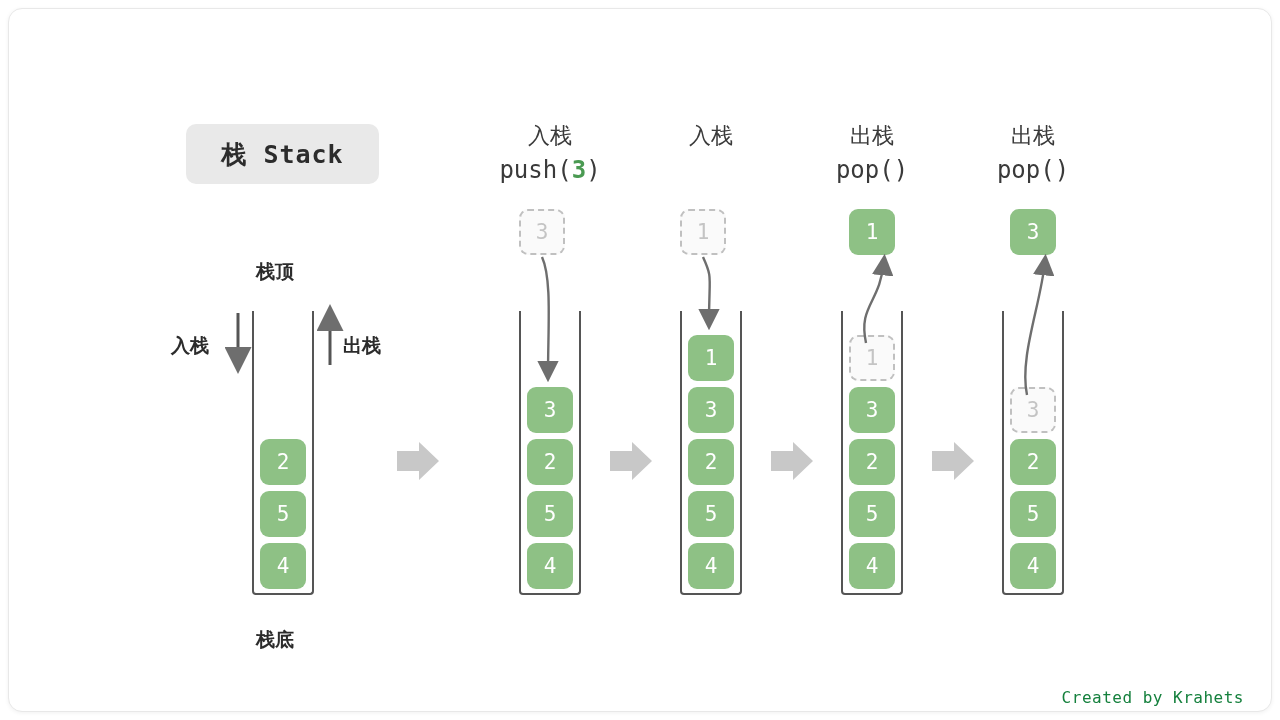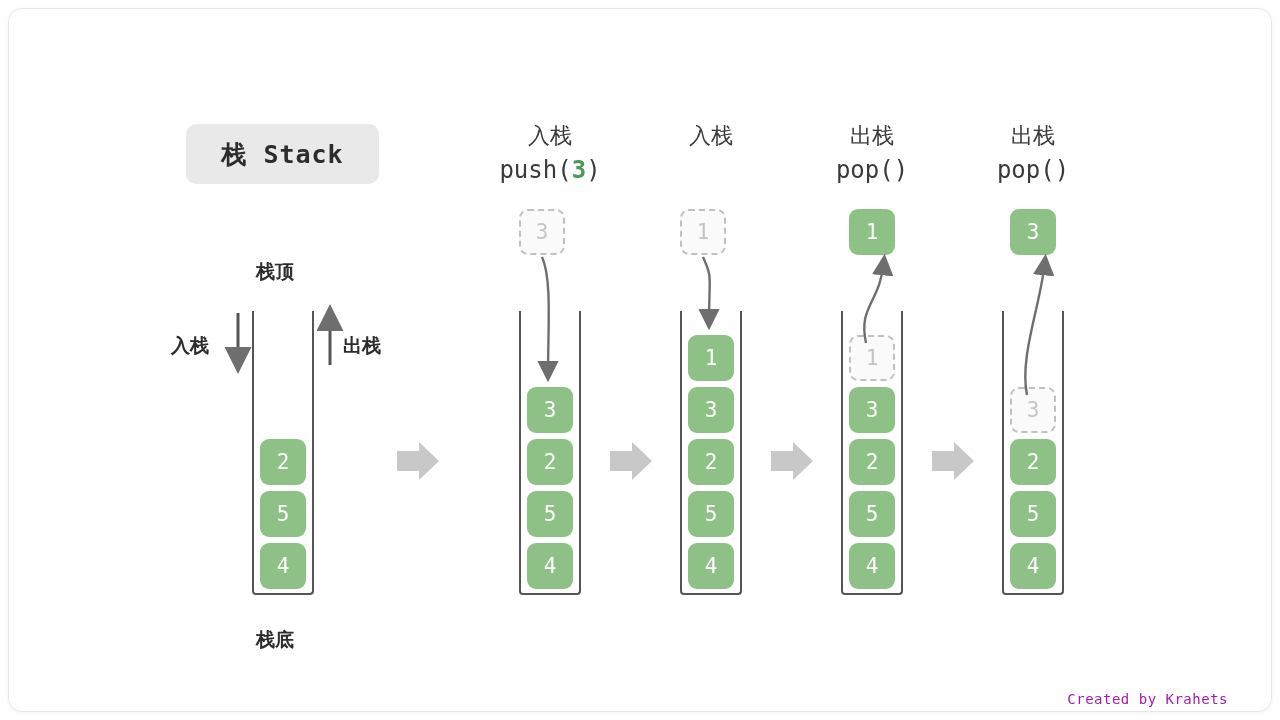--- a/index.html
+++ b/index.html
@@ -32,22 +32,22 @@
 
   
   .cell{position:absolute;width:46px;height:46px;border-radius:9px;display:flex;
        align-items:center;justify-content:center;font-family:"DejaVu Sans Mono","Liberation Mono",monospace;
        font-size:21px;box-sizing:border-box;}
   .cell.solid{background:#8ec185;color:#fff;}
   .cell.ghost{background:#fafafa;color:#c4c4c4;border:2px dashed #c0c0c0;}
 
   svg{position:absolute;left:0;top:0;width:1280px;height:720px;overflow:visible;pointer-events:none;}
 
-  .watermark{position:absolute;right:52px;bottom:26px;font-family:"DejaVu Sans Mono","Liberation Mono",monospace;
-       font-size:14px;color:#a21caf;letter-spacing:.5px;}
+  .watermark{position:absolute;right:36px;bottom:26px;font-family:"DejaVu Sans Mono","Liberation Mono",monospace;
+       font-size:16px;color:#15803d;letter-spacing:.5px;}
 </style>
 </head>
 <body>
 
 <div class="card"></div>
 <div class="stage" id="stage">
 
   <div class="title-badge">
     <span>栈 Stack</span>
   </div>

